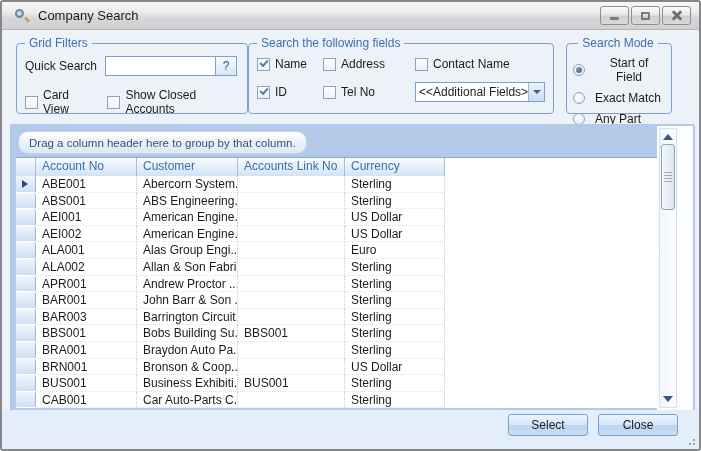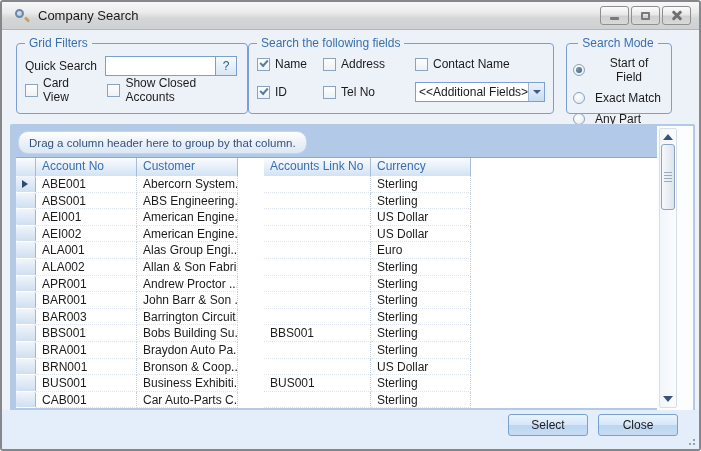--- a/index.html
+++ b/index.html
@@ -37,21 +37,21 @@
   .gb-filters { width:232px; height:78px; }
   .gb-fields  { width:262px; height:78px; margin-left:0; }
   .gb-mode    { width:106px; height:78px; margin-left:12px; padding-left:6px;text-align:center; }
 
   .qs-row { display:flex; align-items:center; margin-top:2px; }
   .qs-label { width:80px; }
   .qs-input { width:110px; height:20px; border:1px solid #7ba0cd; border-right:none; background:#fff;
               font-family:"Liberation Sans",sans-serif; font-size:12px; padding:0 3px; outline:none; }
   .qs-help { width:22px; height:20px; border:1px solid #7ba0cd; font-size:12px; color:#2f5a8c;
              background:linear-gradient(#f6fafd,#d9e6f4); display:flex; align-items:center; justify-content:center; }
-  .cb-row { display:flex; align-items:center; gap:14px; margin-top:0; }
+  .cb-row { display:flex; align-items:center; gap:14px; margin-top:12px; }
 
   .checkbox { display:flex; align-items:center; gap:5px; cursor:default; }
   .cb { width:13px; height:13px; border:1px solid #8aa3bf; background:linear-gradient(#fdfdfd,#eef2f6); position:relative; flex:none; }
   .cb.checked::after { content:""; position:absolute; left:2px; top:1px; width:6px; height:3px;
                        border-left:2px solid #5a7da0; border-bottom:2px solid #5a7da0; transform:rotate(-48deg); }
 
   .fields-grid { display:grid; grid-template-columns:66px 92px auto; row-gap:11px; margin-top:3px; align-items:center; }
   .combo { display:flex; width:130px; height:20px; border:1px solid #7ba0cd; background:#fff; align-items:center; }
   .combo-text { flex:1; padding:0 3px; white-space:nowrap; overflow:hidden; }
   .combo-btn { width:16px; height:100%; border-left:1px solid #9cb6d4;
@@ -73,21 +73,21 @@
                   background:linear-gradient(#ffffff,#e9f0f8 55%,#dde8f4); border:1px solid #c6d4e6;
                   border-radius:10px; color:#33527e; font-size:11.5px; }
 
   .grid-box { position:absolute; left:6px; top:33px; width:641px; height:251px; background:#15803d;
               border-top:1px solid #88a9d3; overflow:hidden; }
   .grid-header { display:flex; height:18px; background:#fff; }
   .hcell { height:18px; line-height:17px; padding-left:6px; color:#3a6fb0; font-size:12px;
            background:linear-gradient(#fafcfe,#e4eef9 55%,#d2e2f3); border-right:1px solid #a7bdd6; overflow:hidden; white-space:nowrap; }
   .hcell.sel { padding:0; }
   .sel { width:20px; flex:none; }
-  .c0 { width:101px; flex:none; } .c1 { width:101px; flex:none; } .c2 { width:107px; flex:none;margin-left:26px; } .c3 { width:100px; flex:none; }
+  .c0 { width:101px; flex:none; } .c1 { width:101px; flex:none; } .c2 { width:107px; flex:none; } .c3 { width:100px; flex:none; }
 
   .grid-body { }
   .grid-row { display:flex; height:16.6px; background:#fff; }
   .cell { line-height:16.5px; padding-left:6px; font-size:12px; white-space:nowrap; overflow:hidden;
           border-right:1px dotted #c3cedd; border-bottom:1px dotted #dde4ee; }
   .cell.sel { padding:0; background:linear-gradient(#f0f5fb,#cfdff1); border-right:1px solid #9fb6d4;
               border-bottom:1px solid #fdfdfd; border-radius:2px; position:relative; }
   .row-arrow { position:absolute; left:6px; top:4px; width:0; height:0;
                border-top:4px solid transparent; border-bottom:4px solid transparent; border-left:6px solid #2c4a73; }
 

